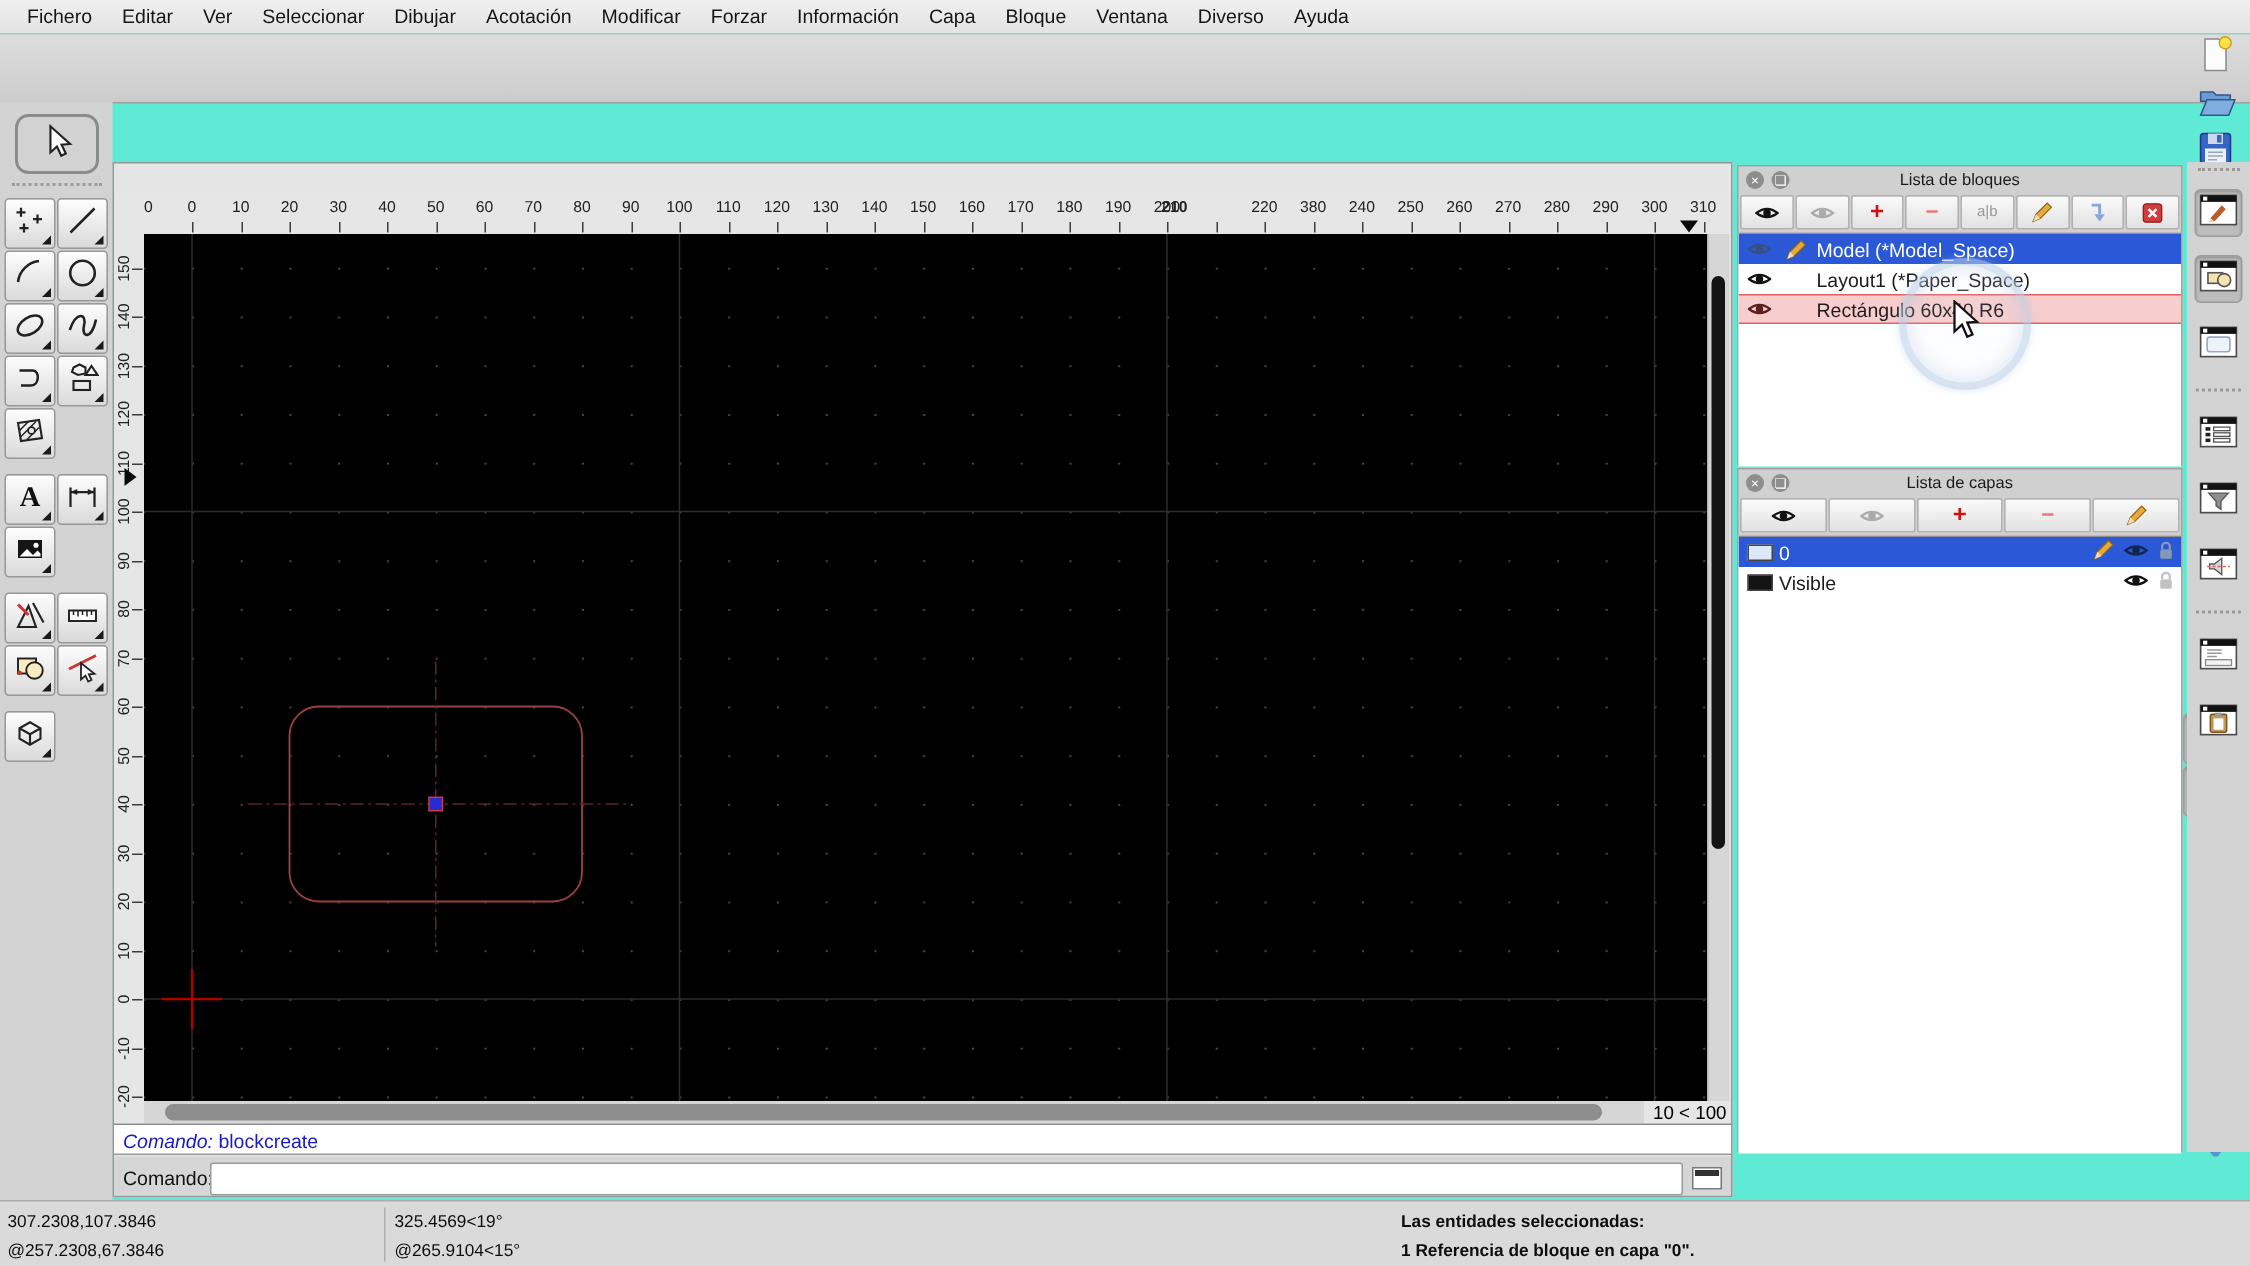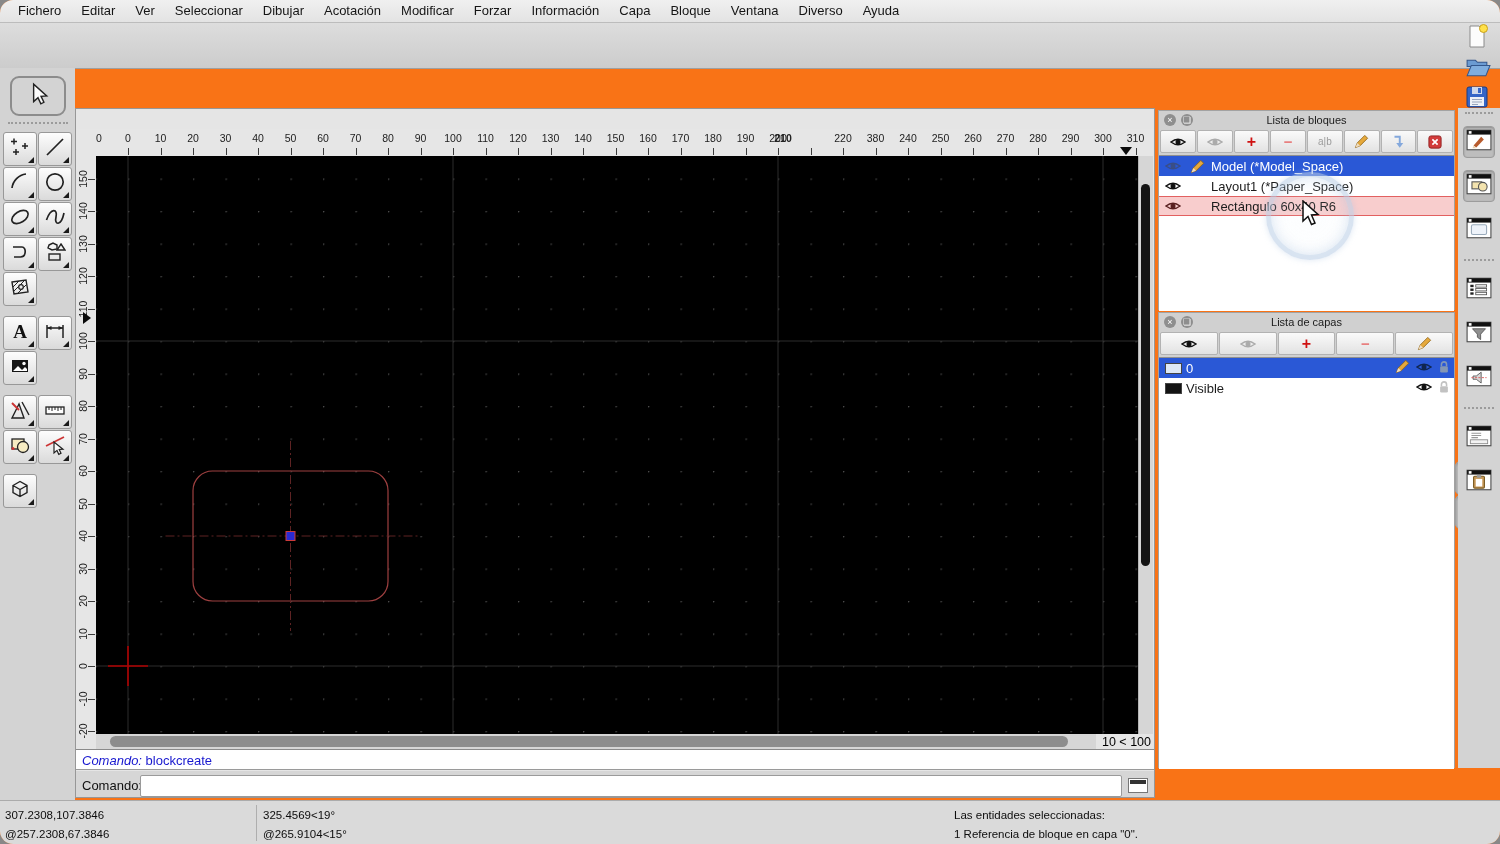--- a/index.html
+++ b/index.html
@@ -1,17 +1,17 @@
 <!DOCTYPE html>
 <html><head>
 <meta charset="utf-8">
 <style>
   html,body{margin:0;padding:0;background:#888;}
-  #app{position:relative;width:1500px;height:844px;background:#f97316;overflow:hidden;
-       font-family:"Liberation Sans","DejaVu Sans",sans-serif;color:#111;border-radius:13px;-webkit-font-smoothing:antialiased;}
+  #app{position:relative;width:1500px;height:844px;background:#5eead4;overflow:hidden;
+       font-family:"Liberation Sans","DejaVu Sans",sans-serif;color:#111;-webkit-font-smoothing:antialiased;}
   
   #menubar{position:absolute;left:0;top:0;right:0;height:22px;background:linear-gradient(#f0f0f0,#e3e3e3);
            border-bottom:1px solid #bcbcbc;display:flex;align-items:center;padding-left:8px;font-size:13px;}
   .menu-item{padding:0 10px;height:22px;line-height:22px;color:#151515;}
   
   #toolbar{position:absolute;left:0;top:23px;right:0;height:45px;background:linear-gradient(#dddddd,#cccccc);
            border-bottom:1px solid #9f9f9f;display:flex;align-items:flex-end;padding-left:26px;flex-direction:column;}
   .tb-btn{width:40px;height:40px;margin:0 3px;border-radius:5px;display:flex;align-items:center;justify-content:center;}
   .tb-btn.pressed{background:#bdbdbd;border:1px solid #9f9f9f;box-shadow:inset 0 1px 3px rgba(0,0,0,.25);}
   .tb-sep{height:32px;border-left:2px dotted #999;margin:0 8px;}
@@ -80,21 +80,21 @@
   #strip{position:absolute;left:1458px;top:108px;width:42px;bottom:76px;background:#d3d3d3;display:flex;flex-direction:column;align-items:center;}
   .strip-handle{border-top:2px dotted #9b9b9b;width:28px;margin:4px 0 6px 0;}
   .strip-btn{width:32px;height:32px;border-radius:4px;display:flex;align-items:center;justify-content:center;margin:6px 0;}
   .strip-btn.pressed{background:#bdbdbd;border:1px solid #9c9c9c;box-shadow:inset 0 1px 2px rgba(0,0,0,.25);box-sizing:border-box;}
   .strip-sep{border-top:2px dotted #9b9b9b;width:30px;margin:7px 0;}
   
   #statusbar{position:absolute;left:0;top:800px;right:0;height:44px;background:#dadada;border-top:1px solid #ababab;font-size:11.5px;color:#0d0d0d;}
   #sb-div{position:absolute;left:256px;top:4px;bottom:4px;width:1px;background:#aeaeae;}
   .sb-two{position:absolute;top:5px;line-height:19px;}
   #sb-hint{left:480px;width:222px;text-align:right;}
-  #sb-sel{left:954px;}
+  #sb-sel{left:934px;font-weight:bold;}
   
   #click-ring{position:absolute;left:1266px;top:172px;width:78px;height:78px;border-radius:50%;
               border:5px solid rgba(185,205,230,0.55);box-shadow:inset 0 0 14px rgba(170,195,225,.45),0 0 6px rgba(170,195,225,.4);
               background:radial-gradient(circle,rgba(225,238,250,.10),rgba(225,238,250,.03));pointer-events:none;z-index:50;}
   #cursor{position:absolute;left:1300px;top:200px;z-index:51;pointer-events:none;}
 </style>
 </head>
 <body>
 
 <div id="app">

